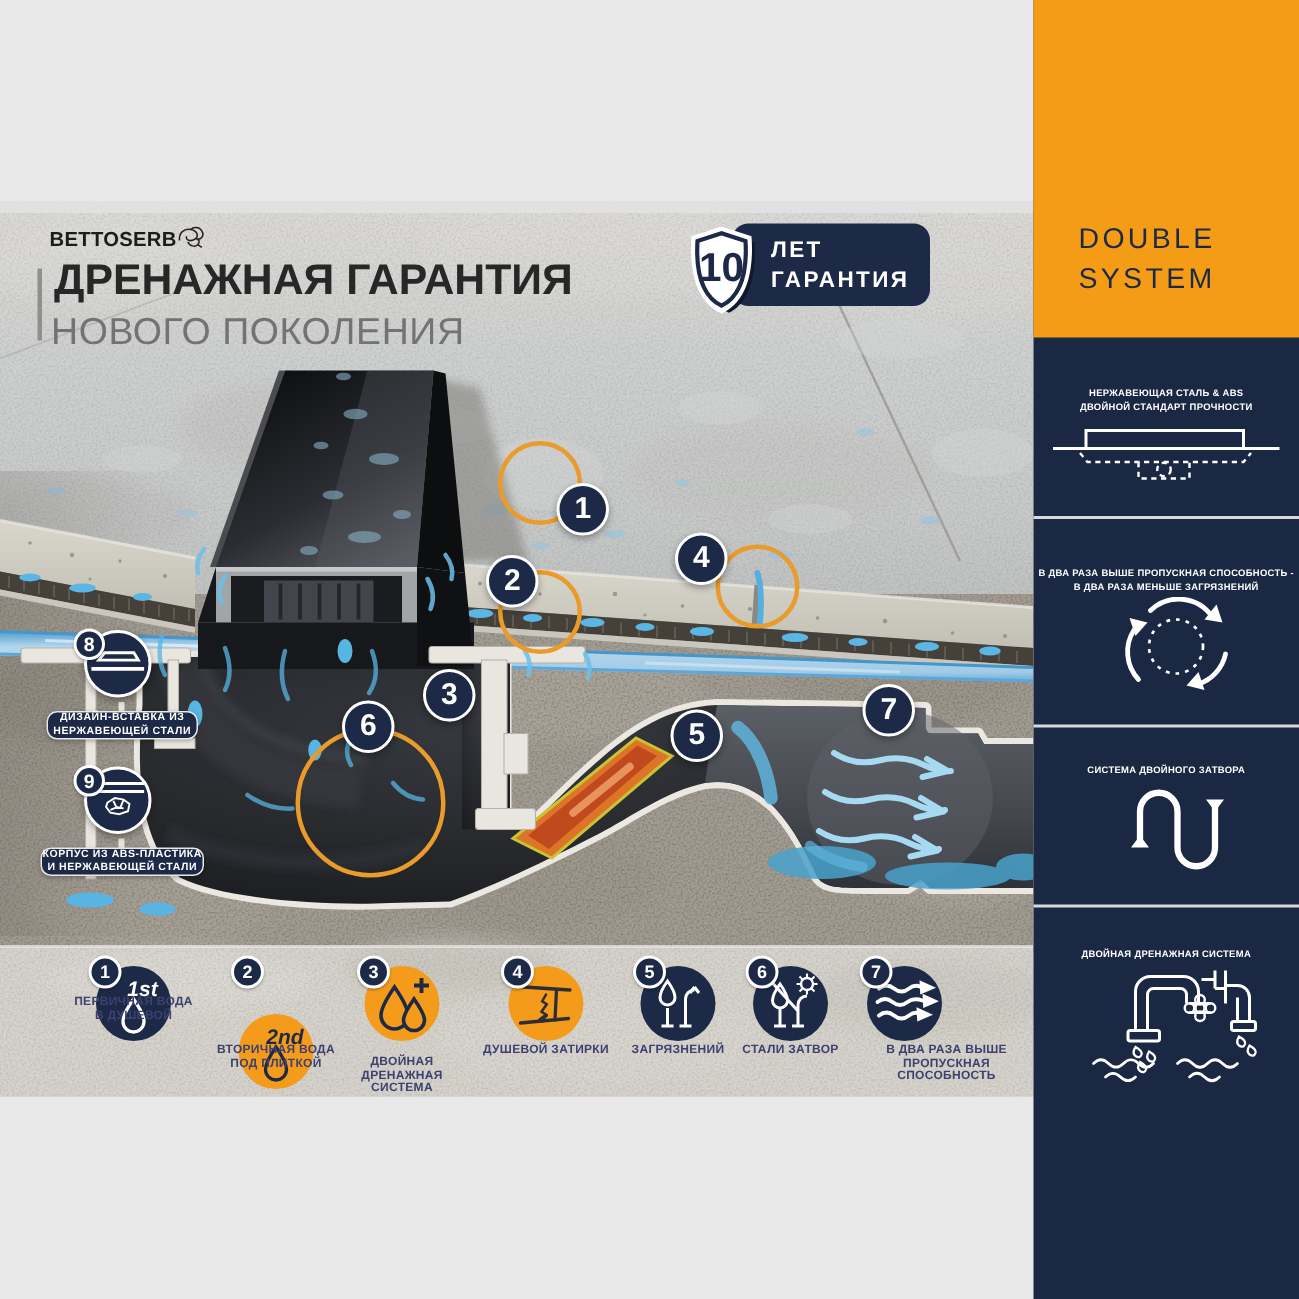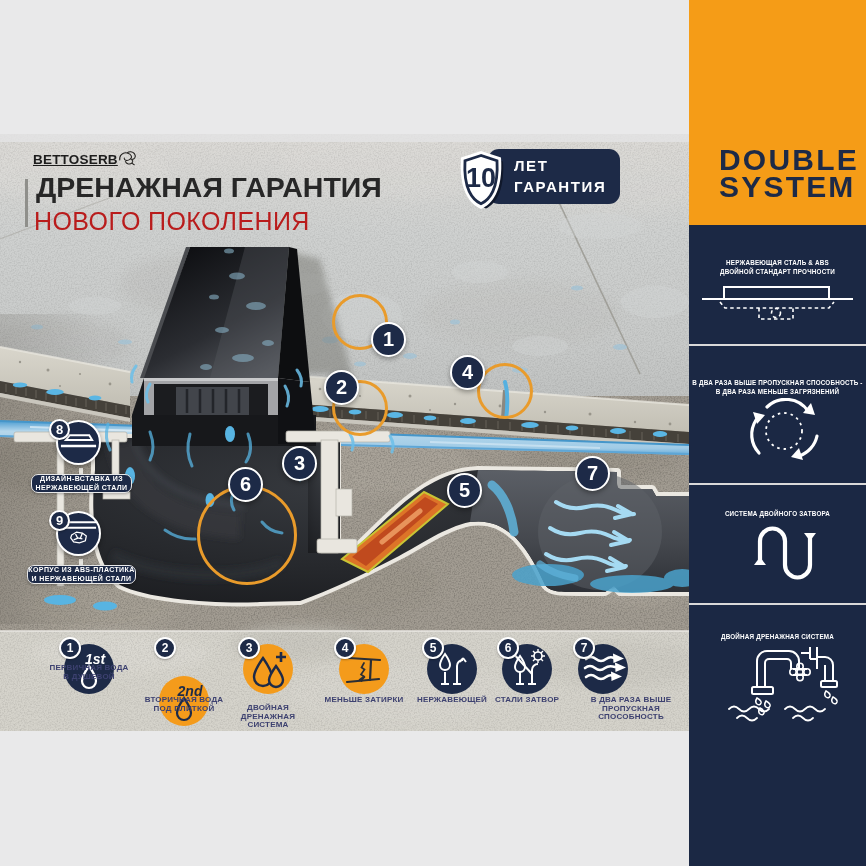--- a/index.html
+++ b/index.html
@@ -15,27 +15,27 @@
   .lbl89{position:absolute;background:#1d2a47;border:1px solid #e8e8e8;border-radius:7px;color:#fff;font-weight:bold;font-size:7px;line-height:8.5px;text-align:center;letter-spacing:.4px;display:flex;align-items:center;justify-content:center;box-shadow:0 1px 3px rgba(0,0,0,.3);}
   
   .bic{position:absolute;width:50px;height:50px;border-radius:50%;display:flex;align-items:center;justify-content:flex-end;}
   .bic.navy{background:#1d2a47;}
   .bic.orange{background:#f49b1b;}
   .nbadge{position:absolute;width:18px;height:18px;background:#1d2a47;border:2px solid #fff;border-radius:50%;color:#fff;font-size:12px;font-weight:bold;display:flex;align-items:center;justify-content:center;box-shadow:0 1px 2px rgba(0,0,0,.3);}
   .blab{position:absolute;font-size:8px;line-height:8.5px;font-weight:bold;color:#3d4170;text-align:center;letter-spacing:.2px;}
   
   #sb{left:689px;top:0;width:177px;height:866px;background:#1b2844;}
   #sb .or{position:absolute;left:0;top:0;width:177px;height:225px;background:#f59c17;}
-  #sb .ds{position:absolute;left:30px;top:146px;color:#1d2a47;font-weight:bold;font-size:30px;line-height:27px;letter-spacing:2.2px;}
+  #sb .ds{position:absolute;left:30px;top:146px;color:#1d2a47;font-weight:normal;font-size:19px;line-height:27px;letter-spacing:2.2px;}
   .sbt{position:absolute;width:177px;text-align:center;color:#fff;font-weight:bold;font-size:6.3px;line-height:9px;letter-spacing:.2px;}
   .sbdiv{position:absolute;left:0;width:177px;height:2px;background:#d9d9d9;}
   
-  #bett{left:33px;top:152px;font-size:13.5px;font-weight:bold;color:#1c1c1c;letter-spacing:.2px;text-decoration:underline;}
+  #bett{left:33px;top:152px;font-size:13.5px;font-weight:bold;color:#1c1c1c;letter-spacing:.2px;}
   #t1{left:36px;top:171px;font-size:28.5px;font-weight:bold;color:#272727;letter-spacing:0px;}
-  #t2{left:34px;top:207px;font-size:25px;color:#b91c1c;letter-spacing:.4px;}
+  #t2{left:34px;top:207px;font-size:25px;color:#737373;letter-spacing:.4px;}
   #tbar{left:25px;top:179px;width:3px;height:48px;background:#8f8f8b;}
 </style>
 </head>
 <body>
 
 <svg id="photo" class="abs" width="689" height="597" viewBox="0 0 689 597">
 <defs>
  <filter id="spk" x="0%" y="0%" width="100%" height="100%">
    <feTurbulence type="fractalNoise" baseFrequency="0.7" numOctaves="2" result="n"></feTurbulence>
    <feColorMatrix in="n" type="matrix" values="0 0 0 0 0  0 0 0 0 0  0 0 0 0 0  1.5 0 0 0 -0.6"></feColorMatrix>
@@ -474,31 +474,31 @@
     <g stroke="#2b2e35" stroke-width="2.2" fill="none" stroke-linecap="round">
       <path d="M10,14 L41,16"></path>
       <path d="M32,16 L31,36"></path>
       <path d="M8,38 L40,35"></path>
       <path d="M25,19 l-2.5,4.5 l3,2 l-3.5,5 l3,2 l-2.5,4.5" stroke-width="1.7"></path>
       <path d="M21,36 l4,-3" stroke-width="2.6"></path>
     </g>
   </svg>
 </div>
 <div class="nbadge" style="left:334px;top:637px">4</div>
-<div class="blab" style="left:309px;top:696px;width:110px">МЕНЬШЕ ЗАТИРКИ</div>
+<div class="blab" style="left:309px;top:696px;width:110px">ДУШЕВОЙ ЗАТИРКИ</div>
 
 <div class="bic navy" style="left:427px;top:644px">
   <svg width="50" height="50" viewBox="0 0 50 50">
     <path d="M18,10 q-5,7 -5,11 a5,5 0 0 0 10,0 q0,-4 -5,-11 Z" fill="none" stroke="#fff" stroke-width="2"></path>
     <path d="M18,28 L18,40 M30,40 L30,22 a6,6 0 0 1 6,-6 M36,14 l-3,4 M36,14 l3,4" stroke="#fff" stroke-width="2" fill="none"></path>
     <path d="M14,40 l8,0 M26,40 l8,0" stroke="#fff" stroke-width="2"></path>
   </svg>
 </div>
 <div class="nbadge" style="left:422px;top:637px">5</div>
-<div class="blab" style="left:397px;top:696px;width:110px">НЕРЖАВЕЮЩЕЙ</div>
+<div class="blab" style="left:397px;top:696px;width:110px">ЗАГРЯЗНЕНИЙ</div>
 
 <div class="bic navy" style="left:502px;top:644px">
   <svg width="50" height="50" viewBox="0 0 50 50">
     <path d="M18,12 q-5,7 -5,11 a5,5 0 0 0 10,0 q0,-4 -5,-11 Z" fill="none" stroke="#fff" stroke-width="2"></path>
     <path d="M10,8 L30,30" stroke="#fff" stroke-width="2"></path>
     <circle cx="36" cy="12" r="4" fill="none" stroke="#fff" stroke-width="1.6"></circle>
     <g stroke="#fff" stroke-width="1.4">
         <path d="M36,5 l0,3 M36,16 l0,3 M29,12 l3,0 M40,12 l3,0 M31,7 l2,2 M39,15 l2,2 M41,7 l-2,2 M33,15 l-2,2"></path>
       </g>
     <path d="M18,28 L18,40 M30,40 L30,26 a6,6 0 0 1 6,-6" stroke="#fff" stroke-width="2" fill="none"></path>

